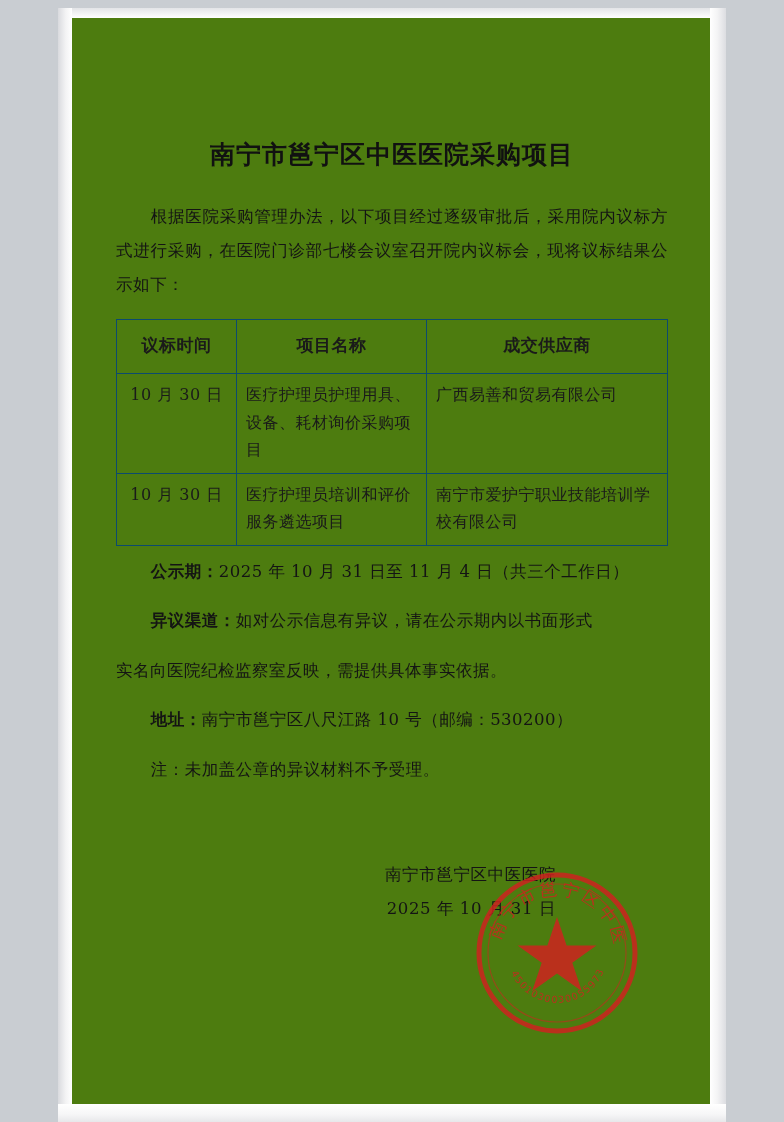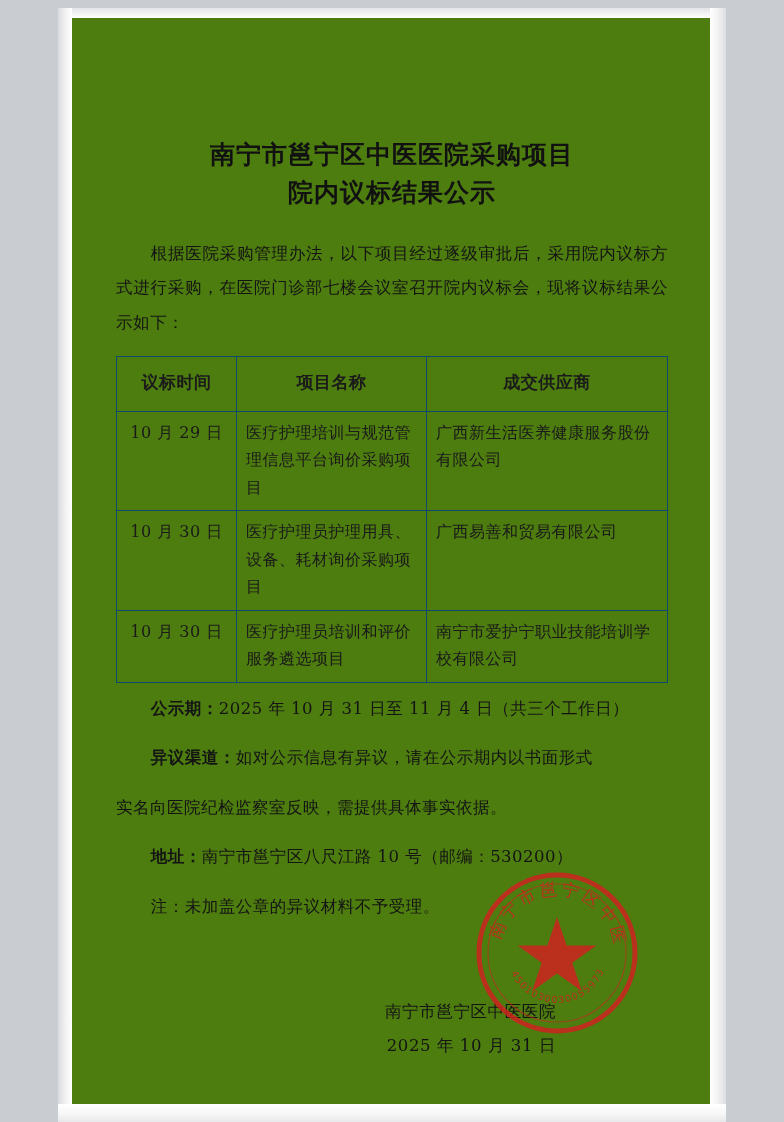--- a/index.html
+++ b/index.html
@@ -153,45 +153,39 @@
 <div class="page">
   <div class="scan-edge-top"></div>
   <div class="scan-edge-left"></div>
   <div class="scan-edge-right"></div>
   <div class="scan-edge-bottom"></div>
 
   <div class="content">
 
     <div class="title-block">
       <div class="title-line">南宁市邕宁区中医医院采购项目</div>
-      <div class="title-line">院内议标结果公示</div>
     </div>
 
     <p class="intro">根据医院采购管理办法，以下项目经过逐级审批后，采用院内议标方式进行采购，在医院门诊部七楼会议室召开院内议标会，现将议标结果公示如下：</p>
 
     <table class="results">
       <colgroup>
         <col class="c-date">
         <col class="c-name">
         <col class="c-sup">
       </colgroup>
       <thead>
         <tr>
           <th>议标时间</th>
           <th>项目名称</th>
           <th>成交供应商</th>
         </tr>
       </thead>
       <tbody>
         <tr>
-          <td class="date-cell">10 月 29 日</td>
-          <td class="name-cell">医疗护理培训与规范管理信息平台询价采购项目</td>
-          <td class="sup-cell">广西新生活医养健康服务股份有限公司</td>
-        </tr>
-        <tr>
           <td class="date-cell">10 月 30 日</td>
           <td class="name-cell">医疗护理员护理用具、设备、耗材询价采购项目</td>
           <td class="sup-cell">广西易善和贸易有限公司</td>
         </tr>
         <tr>
           <td class="date-cell">10 月 30 日</td>
           <td class="name-cell">医疗护理员培训和评价服务遴选项目</td>
           <td class="sup-cell">南宁市爱护宁职业技能培训学校有限公司</td>
         </tr>
       </tbody>

